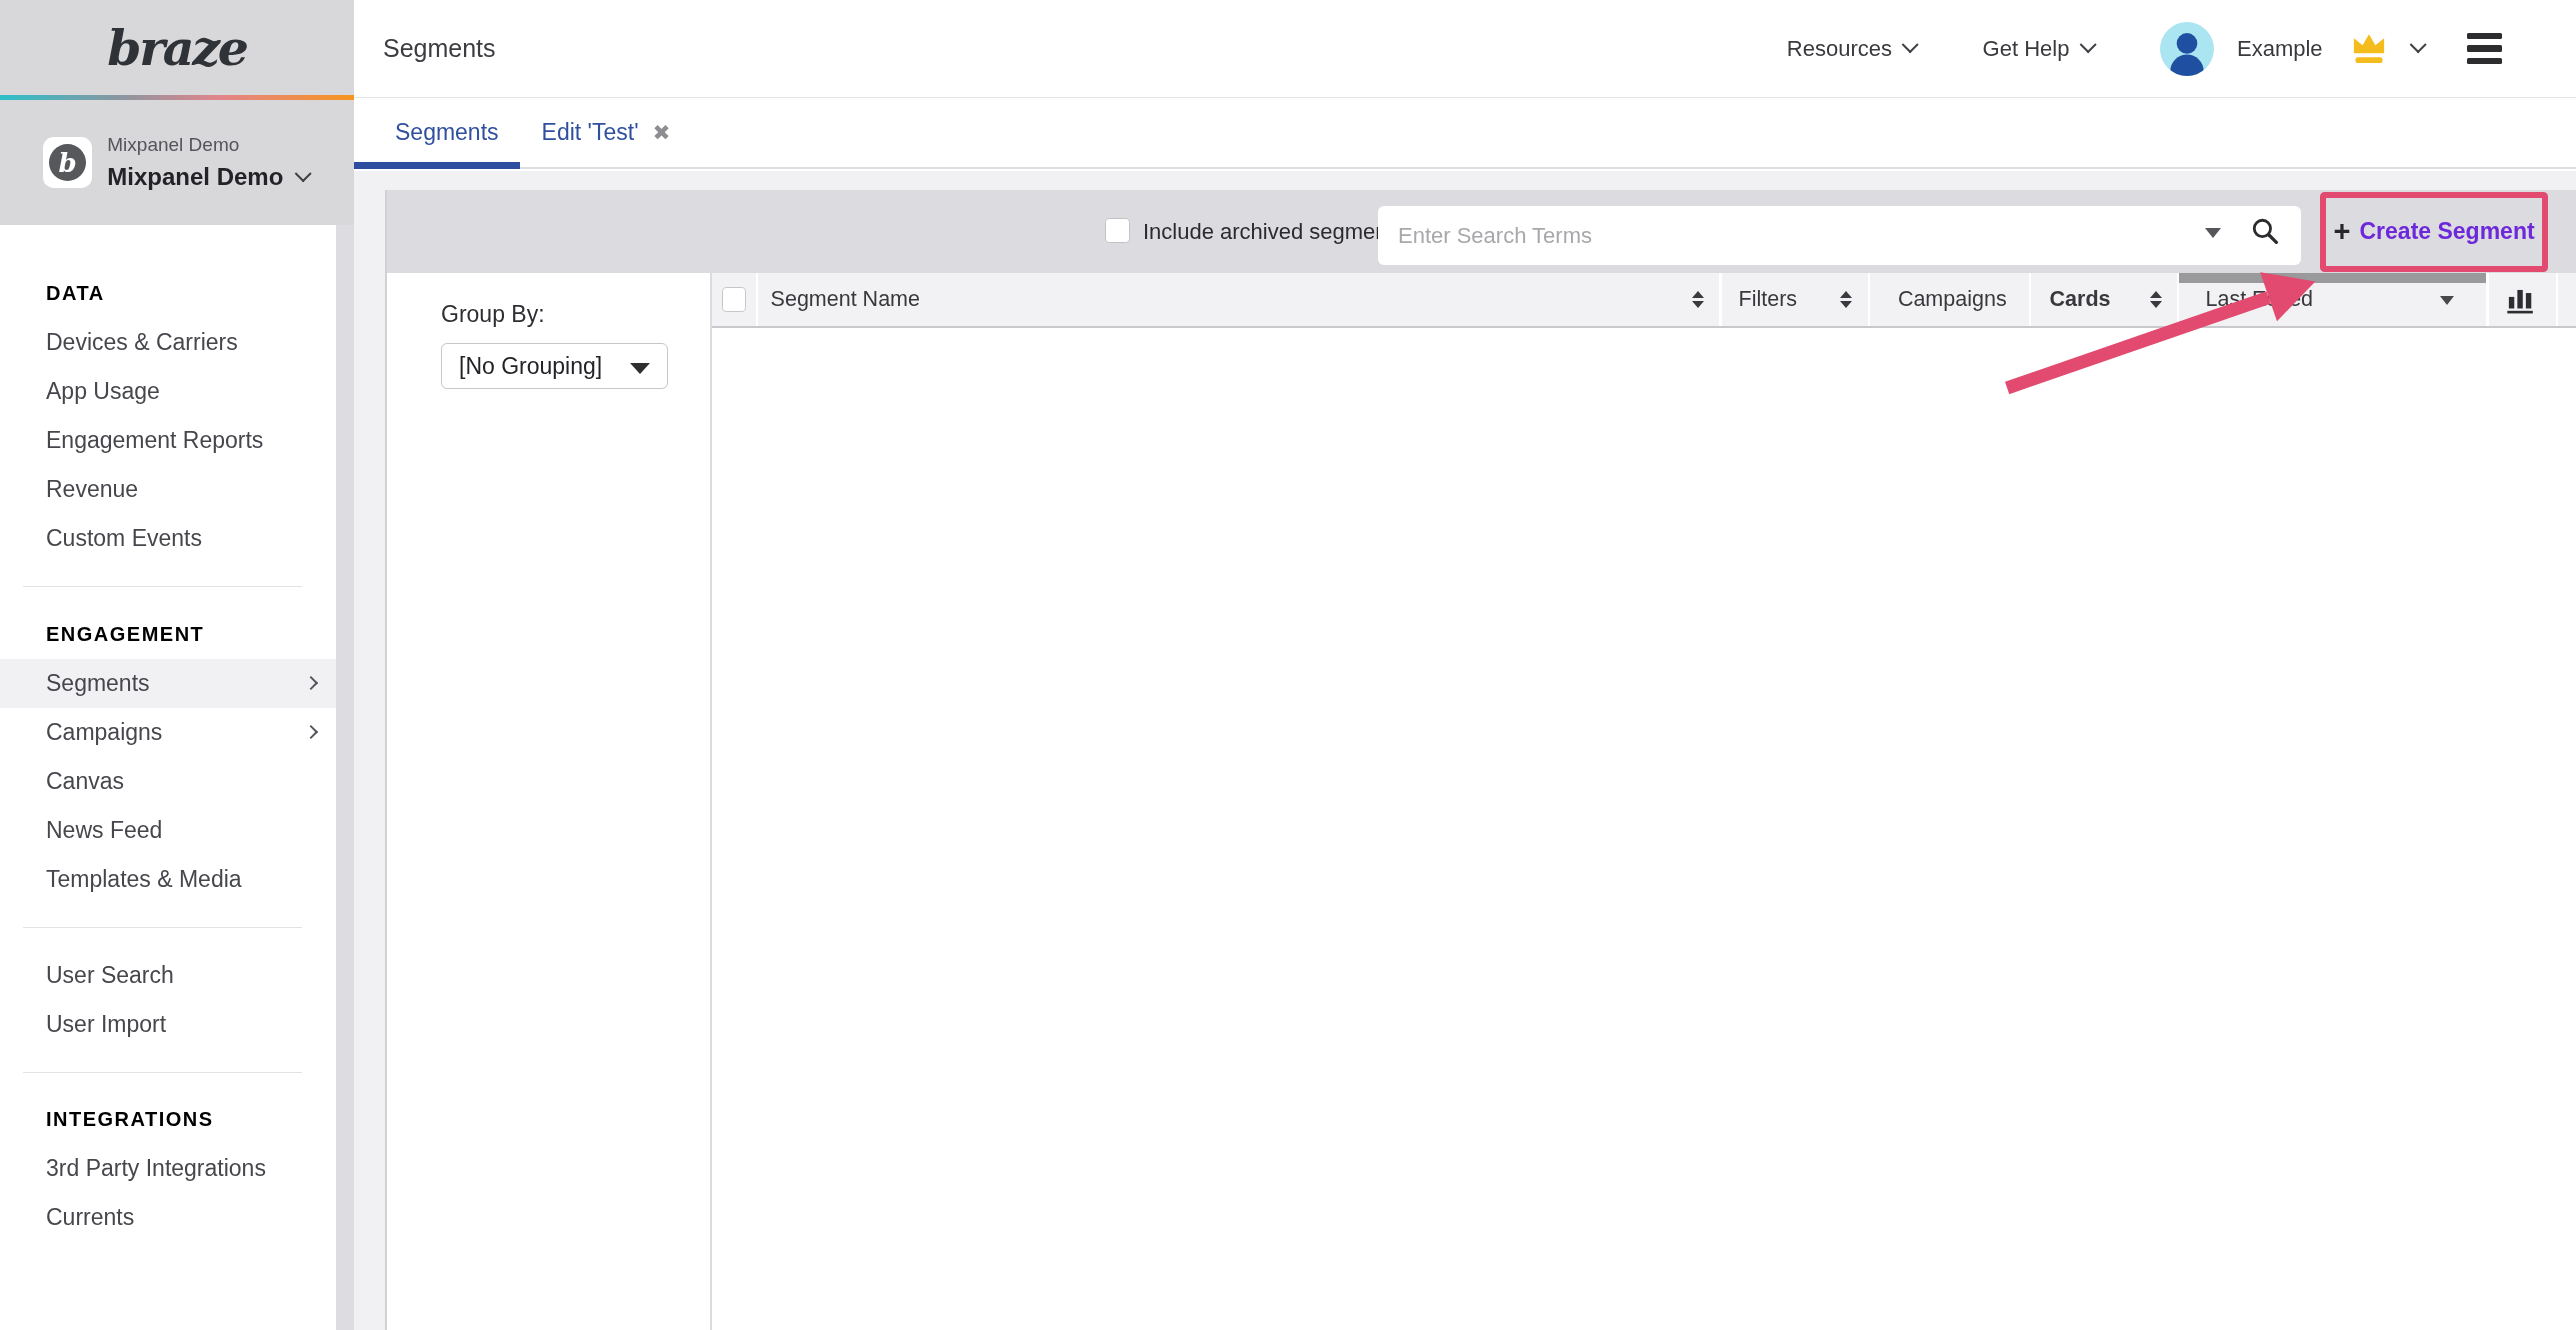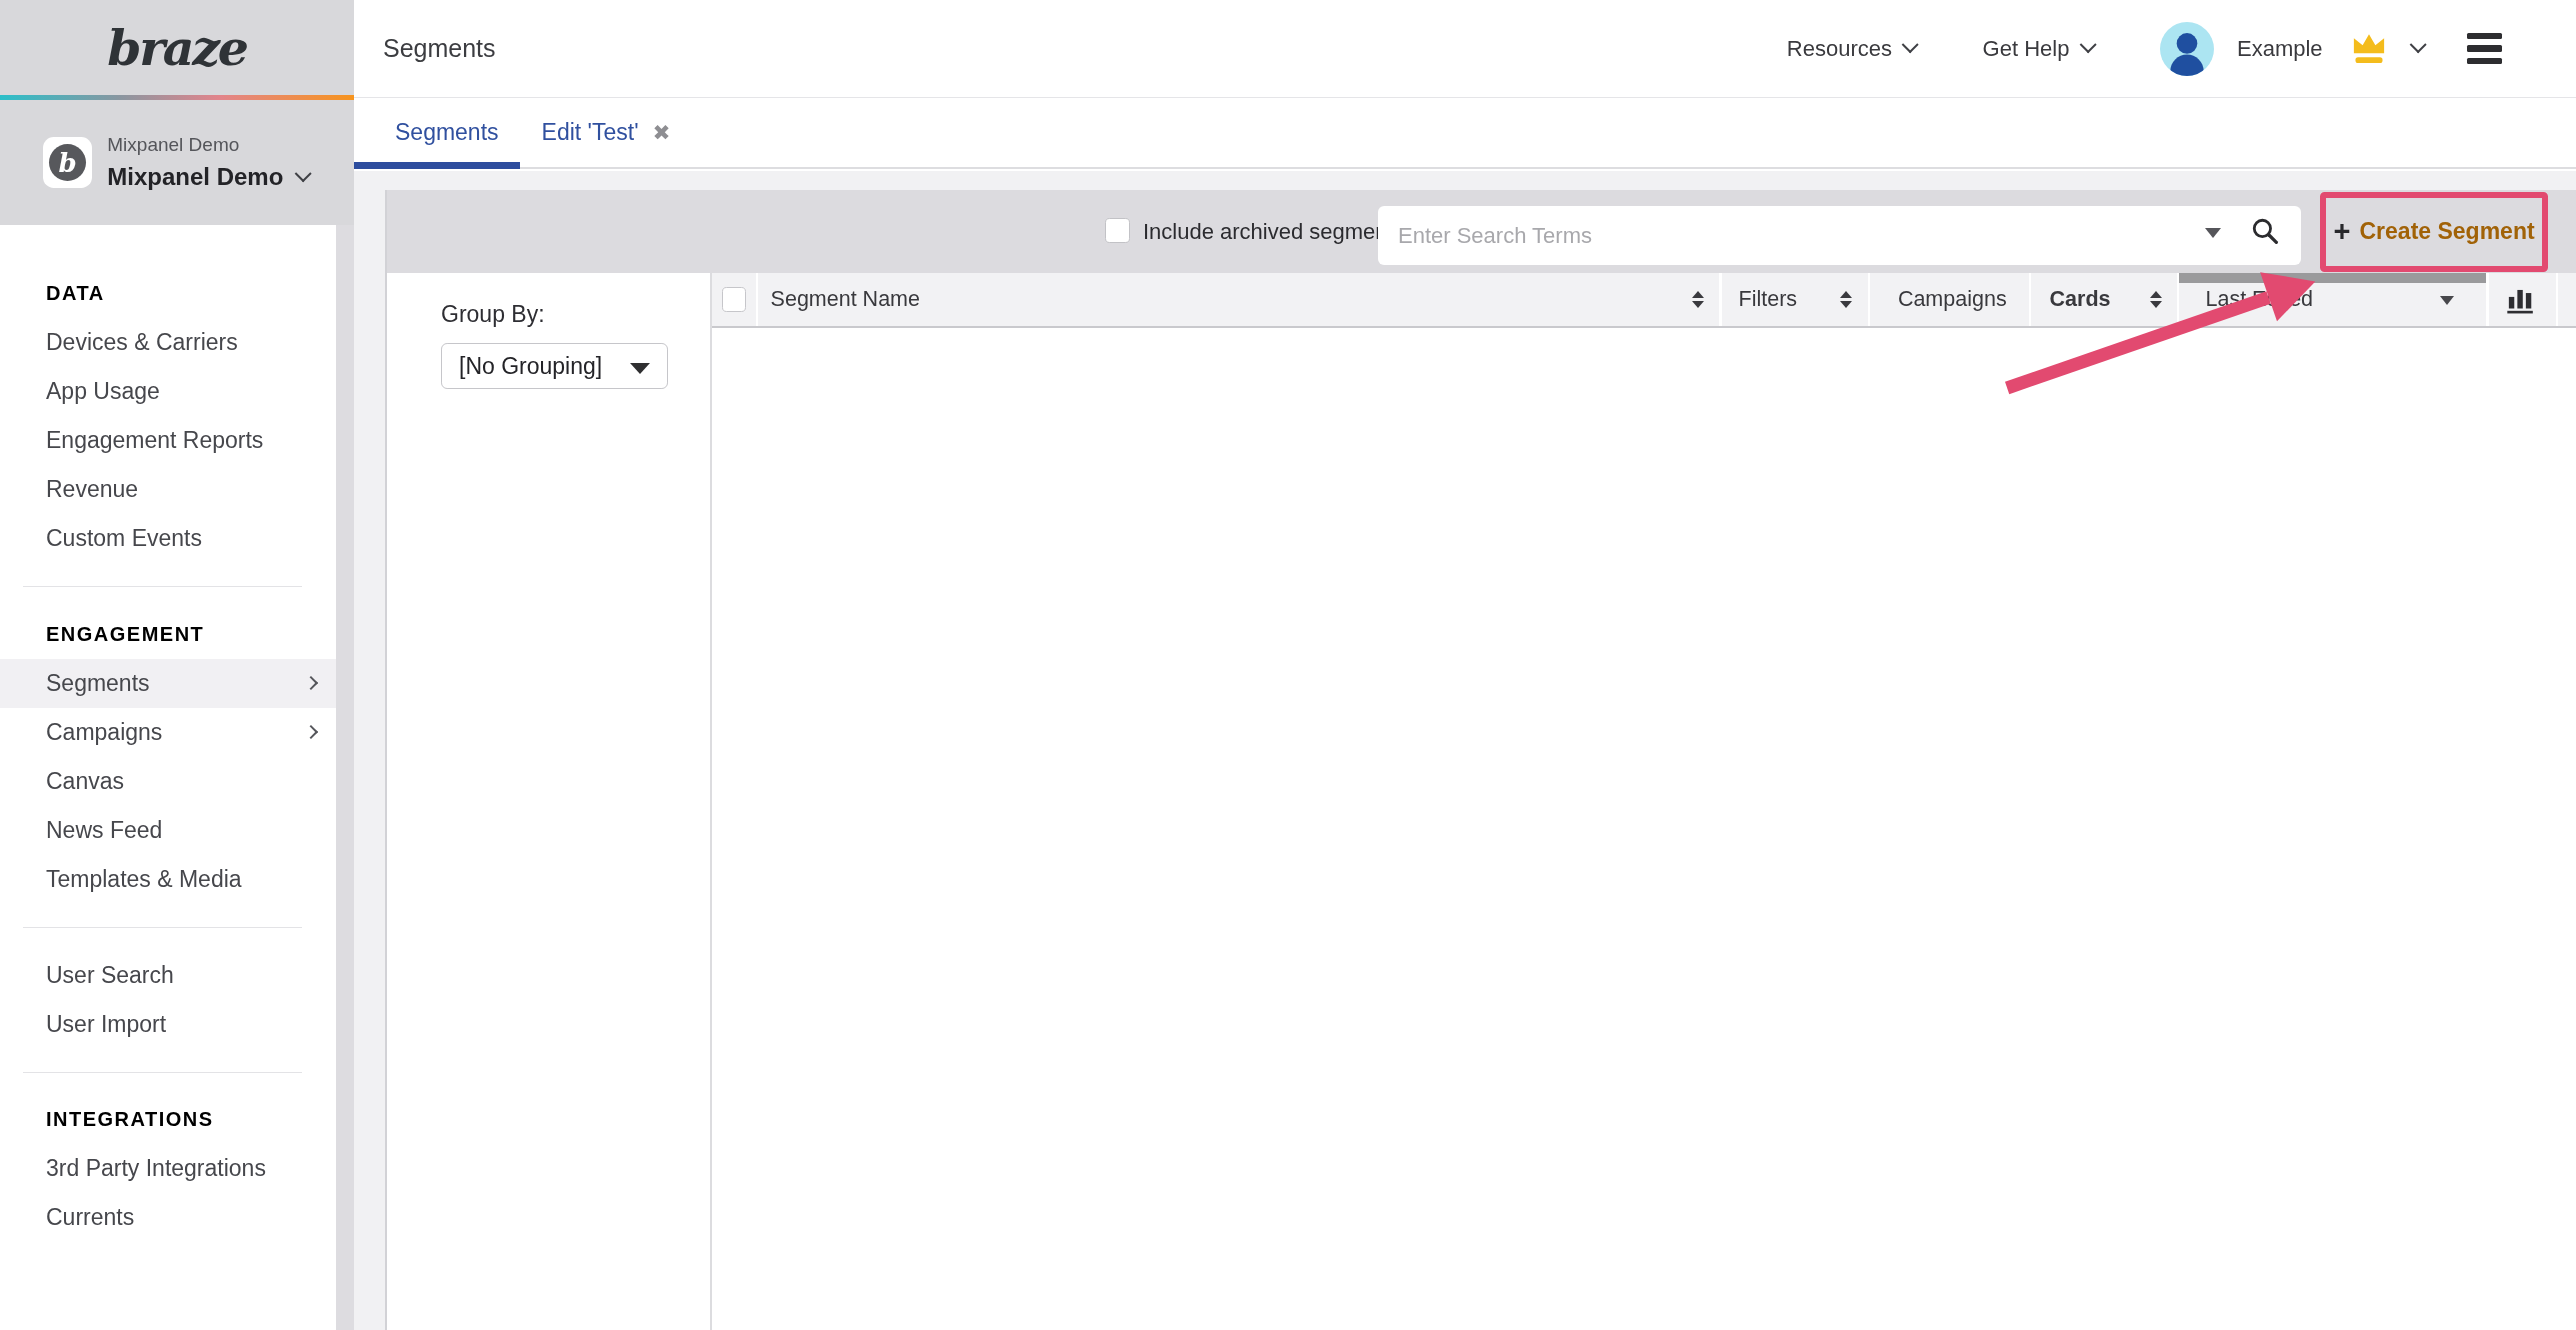--- a/index.html
+++ b/index.html
@@ -77,21 +77,21 @@
   .searchwrap input::placeholder { color:#a8a8ac; }
   .search-caret { position:absolute; right:80px; top:21.5px; width:0; height:0;
      border-left:8.4px solid transparent; border-right:8.4px solid transparent; border-top:10px solid #55555a; }
   .search-mag { position:absolute; right:20px; top:10px; }
   .pink-box { position:absolute; top:1.5px; right:28px; width:228px; height:80px;
      border:6.1px solid #e24a70; border-radius:4.6px; z-index:5; }
   .create-btn { width:100%; height:100%; background:#dcdbdf; border:none; cursor:pointer;
      display:flex; align-items:center; justify-content:center; gap:9.2px;
      font-family:"Liberation Sans", sans-serif; }
   .create-plus { font-size:29px; font-weight:700; color:#27272b; line-height:1; }
-  .create-label { font-size:23px; font-weight:600; color:#a16207; }
+  .create-label { font-size:23px; font-weight:600; color:#6d28d9; }
 
   
   .panels { position:absolute; left:0; top:83px; right:0; bottom:0; background:#fff; display:flex; }
   .groupby { width:287px; border-right:2.3px solid #dcdcdf; padding:28px 0 0 16px;margin-left:38px; }
   .gb-label { font-size:23px; color:#2e2e33; }
   .gb-select { position:relative; margin-top:15.3px; width:227px; height:46px; background:#fff;
      border:1.5px solid #c6c6ca; border-radius:6.1px; display:flex; align-items:center; cursor:pointer; }
   .gb-value { padding-left:17px; font-size:23px; font-weight:500; color:#242428; }
   .gb-caret { position:absolute; right:17px; top:18.4px; width:0; height:0;
      border-left:10px solid transparent; border-right:10px solid transparent; border-top:11.5px solid #2f2f31; }

